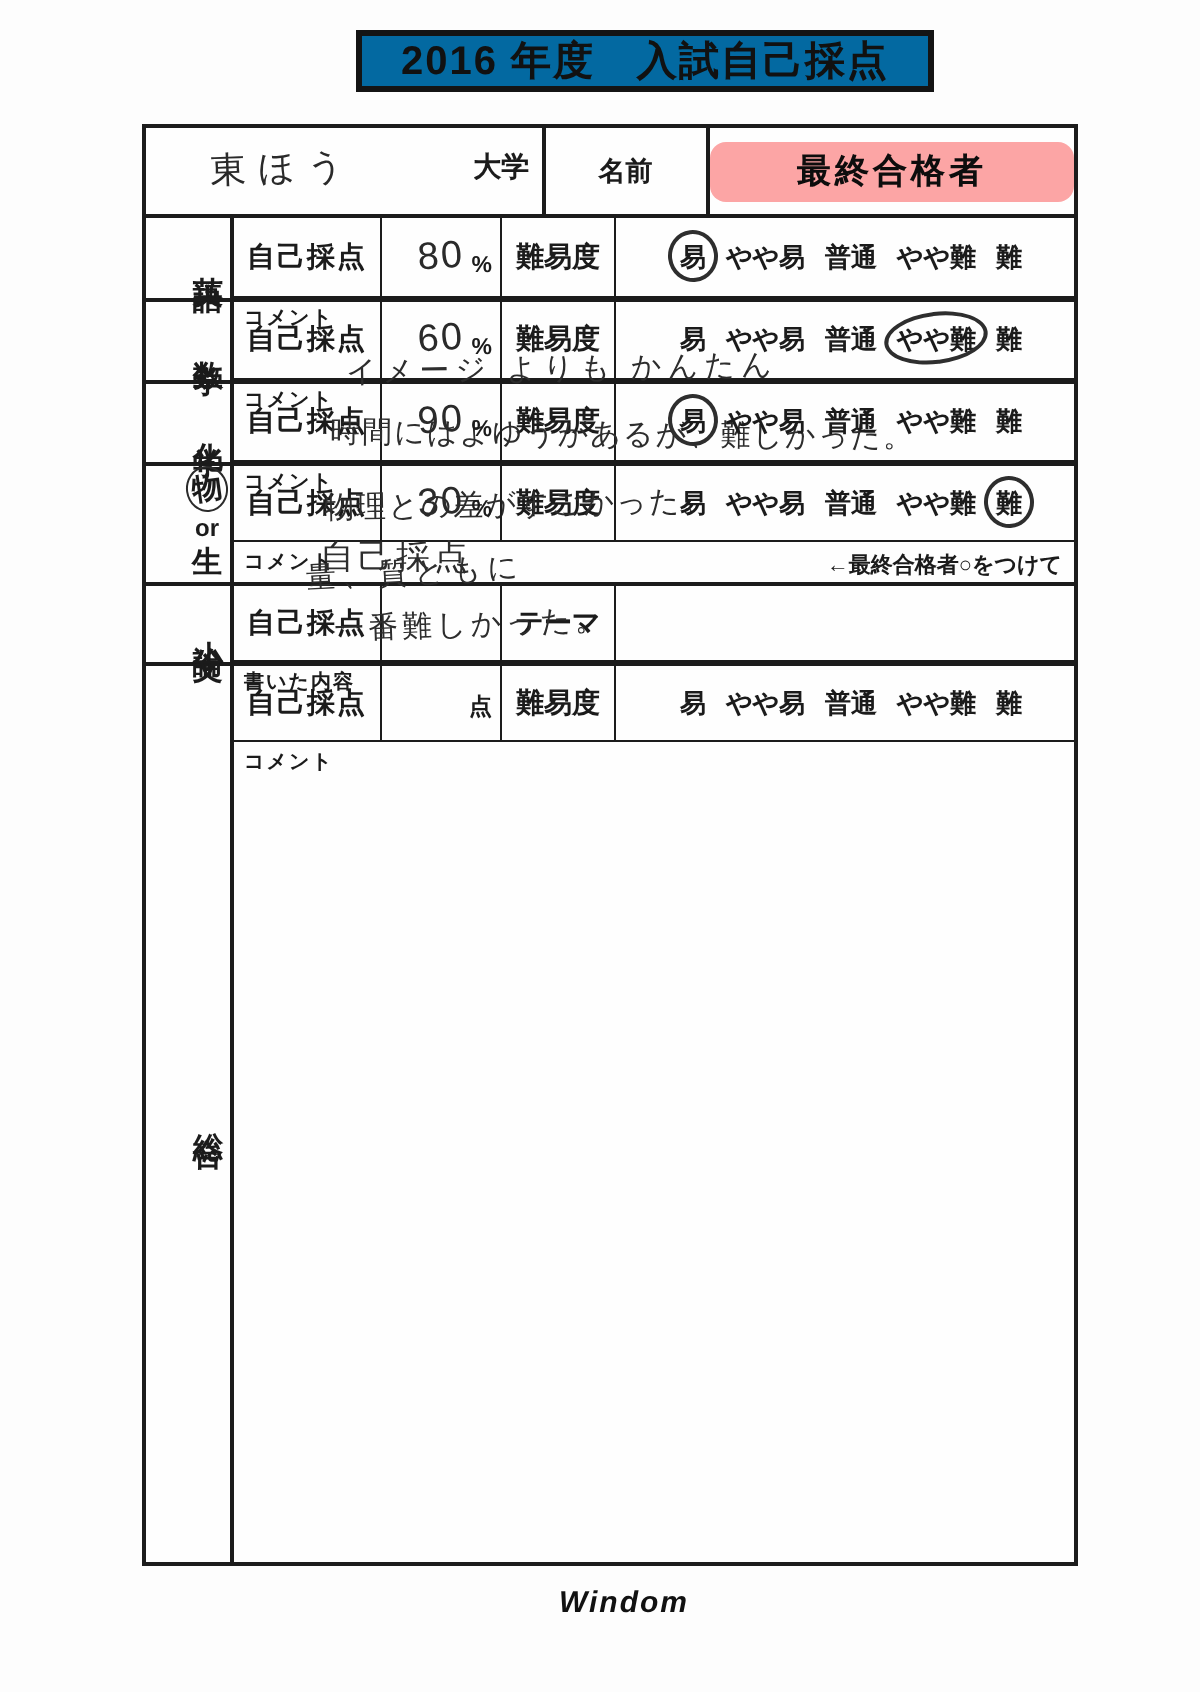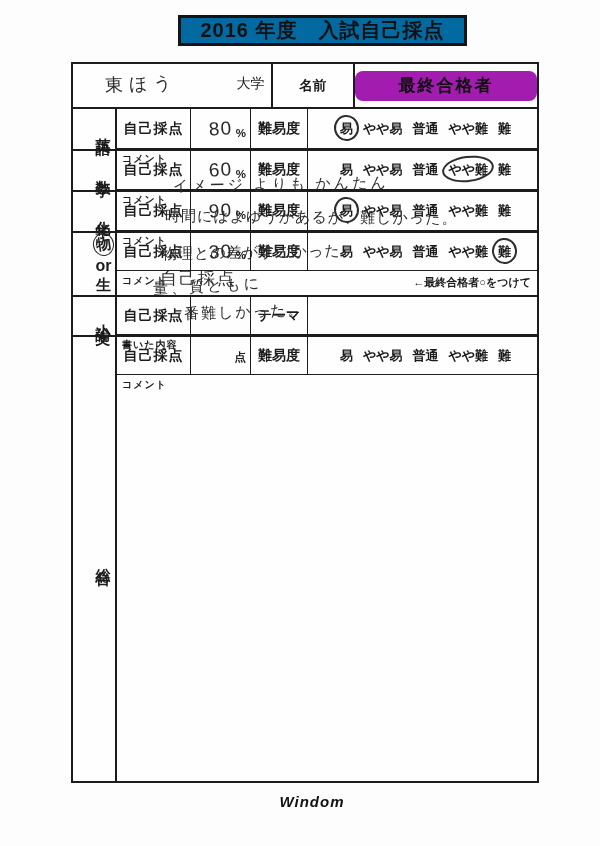--- a/index.html
+++ b/index.html
@@ -27,47 +27,47 @@
     display:flex; flex-direction:column;
   }
   
   .hdr { height:45px; display:flex; border-bottom:2px solid #1c1c1c; }
   .hdr-univ { width:206px; position:relative; border-right:2px solid #1c1c1c; }
   .hdr-univ .hw-univ {
     position:absolute; left:32px; top:8px; font-size:18px; color:#2a2a2a;
     letter-spacing:6px; transform:rotate(-2deg);
   }
   .hdr-univ .p-univ {
-    position:absolute; right:6px; top:11px; font-size:14px; font-weight:normal;
+    position:absolute; right:6px; top:11px; font-size:14px; font-weight:bold;
   }
   .hdr-name {
     width:85px; border-right:2px solid #1c1c1c;
     display:flex; align-items:center; justify-content:center;
     font-size:13.5px; font-weight:bold;
   }
   .hdr-result { flex:1; display:flex; align-items:center; justify-content:center; }
   .result-pill {
-    width:182px; height:30px; background:#a21caf; border-radius:8px;
+    width:182px; height:30px; background:#fca5a5; border-radius:8px;
     display:flex; align-items:center; justify-content:center;
   }
   .result-pill span { font-size:17px; font-weight:bold; letter-spacing:2px; color:#0d0d0d; }
   
   .sec { display:flex; border-bottom:2px solid #1c1c1c;padding-left:19px; }
   .sec:last-child { border-bottom:none; flex:1; }
   .subj-col {
     width:25px; border-right:2px solid #1c1c1c;
     display:flex; align-items:center; justify-content:center;
   }
   .v-label {
     writing-mode:vertical-rl; text-orientation:upright;
     font-size:15px; font-weight:bold; letter-spacing:3px; line-height:25px;
   }
   .subj-stack { display:flex; flex-direction:column; align-items:center; gap:1px;
     font-size:15px; font-weight:bold; }
-  .subj-stack .or { font-size:16px; font-weight:bold; }
+  .subj-stack .or { font-size:12px; font-weight:bold; }
   .circ-char {
     border:1.6px solid #2b2b2b; border-radius:50%; padding:1px 2px;
     transform:rotate(-8deg); display:inline-block;
   }
   .sec-body { flex:1; display:flex; flex-direction:column; }
   
   .score-row { display:flex; border-bottom:1.8px solid #1c1c1c; }
   .sec0 .score-row{height:40px} .sec1 .score-row,.sec2 .score-row{height:39px}
   .sec3 .score-row,.sec4 .score-row{height:38px} .sec5 .score-row{height:38px}
   .cell-label {

